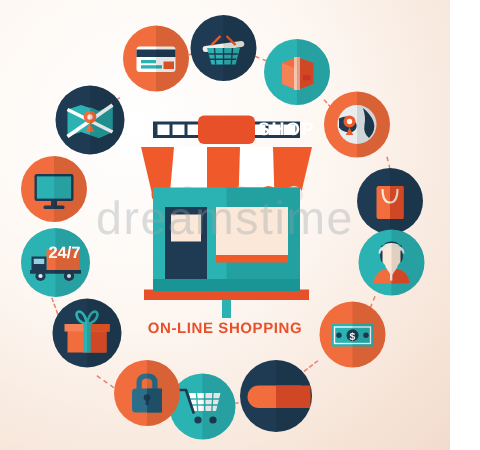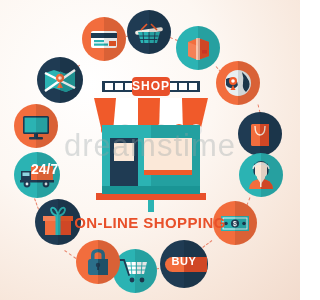--- a/index.html
+++ b/index.html
@@ -47,21 +47,21 @@
   #shop{position:absolute;z-index:10;}
   .shop-title{
     position:absolute;z-index:12;
     color:#e8502a;font-weight:bold;
     font-family:"Liberation Sans", sans-serif;
     letter-spacing:0.4px;white-space:nowrap;
   }
   .sign-label{
     position:absolute;z-index:14;color:#ffffff;font-weight:bold;
     font-family:"Liberation Sans", sans-serif;
-    text-align:center;white-space:nowrap;
+    text-align:center;white-space:nowrap;padding-left:40px;
   }
   .buy-label{
     position:absolute;z-index:14;color:#ffffff;font-weight:bold;
     font-family:"Liberation Sans", sans-serif;
     text-align:center;white-space:nowrap;
   }
   .truck-label{
     position:absolute;z-index:14;color:#ffffff;font-weight:bold;
     font-family:"Liberation Sans", sans-serif;
     text-align:center;white-space:nowrap;
@@ -127,21 +127,21 @@
       <rect x="26" y="67" width="20" height="18" fill="#fbe8d8"></rect>
 
       <rect x="8" y="117" width="110" height="7" fill="#e8502a"></rect>
       <rect x="14" y="110" width="98" height="8" fill="#1a9595"></rect>
 
       <rect x="60" y="124" width="6" height="12" fill="#2bb3b3"></rect>
     </svg>
     <div class="sign-label" style="left:44px;top:3px;width:38px;font-size:12px;line-height:15px;letter-spacing:1px;">SHOP</div>
   </div>
 
-  <div class="shop-title" style="left:0px;top:214px;width:300px;text-align:center;font-size:15px;">ON-LINE SHOPPING</div>
+  <div class="shop-title" style="left:0px;top:214px;width:300px;text-align:center;font-size:10px;">ON-LINE SHOPPING</div>
 
   <div class="node" style="left:82px;top:17px;width:44px;height:44px;background:#f26d3d;">
     <svg class="gfx" viewBox="0 0 44 44">
       <rect x="9" y="14" width="26" height="17" rx="2" fill="#ffffff"></rect>
       <rect x="9" y="16" width="26" height="5" fill="#1f3b53"></rect>
       <rect x="12" y="23" width="10" height="2.2" fill="#2bb3b3"></rect>
       <rect x="12" y="26.5" width="14" height="2.2" fill="#2bb3b3"></rect>
       <rect x="27" y="24" width="7" height="5" fill="#f05a2a"></rect>
     </svg>
     <div class="shade"></div>
@@ -223,21 +223,20 @@
     <div class="shade"></div>
   </div>
 
   <div class="node" style="left:160px;top:240px;width:48px;height:48px;background:#1f3b53;">
     <svg class="gfx" viewBox="0 0 48 48">
       <rect x="5" y="17" width="42" height="15" rx="7.5" fill="#f26d3d"></rect>
       <rect x="24" y="17" width="23" height="15" fill="#e8502a"></rect>
     </svg>
     <div class="shade"></div>
   </div>
-  <div class="buy-label" style="left:160px;top:255px;width:48px;font-size:11px;line-height:12px;letter-spacing:0.6px;z-index:20;">BUY</div>
 
   <div class="node" style="left:113px;top:249px;width:44px;height:44px;background:#2bb3b3;">
     <svg class="gfx" viewBox="0 0 44 44">
       <path d="M13 13 L34 13 L31 25 L16 25 Z" fill="#ffffff"></path>
       <g stroke="#2bb3b3" stroke-width="0.9">
         <line x1="18" y1="13" x2="18.8" y2="25"></line>
         <line x1="23.5" y1="13" x2="23.5" y2="25"></line>
         <line x1="29" y1="13" x2="28.2" y2="25"></line>
         <line x1="13.8" y1="17" x2="33.2" y2="17"></line>
         <line x1="14.6" y1="21" x2="32.4" y2="21"></line>
@@ -279,21 +278,21 @@
       <path d="M7 19 L17 19 L17 29 L7 29 Z" fill="#1f3b53"></path>
       <path d="M8.5 20.5 L15.5 20.5 L15.5 24 L8.5 24 Z" fill="#8fd4e0"></path>
       <rect x="6" y="28" width="34" height="2.5" fill="#1f3b53"></rect>
       <circle cx="13" cy="32" r="3.4" fill="#1f3b53"></circle>
       <circle cx="13" cy="32" r="1.4" fill="#e8eef0"></circle>
       <circle cx="32" cy="32" r="3.4" fill="#1f3b53"></circle>
       <circle cx="32" cy="32" r="1.4" fill="#e8eef0"></circle>
     </svg>
     <div class="shade"></div>
   </div>
-  <div class="truck-label" style="left:31px;top:164px;width:24px;font-size:14px;line-height:10px;z-index:20;">24/7</div>
+  <div class="truck-label" style="left:31px;top:164px;width:24px;font-size:11px;line-height:10px;z-index:20;">24/7</div>
 
   <div class="node" style="left:14px;top:104px;width:44px;height:44px;background:#f26d3d;">
     <svg class="gfx" viewBox="0 0 44 44">
       <rect x="9" y="12" width="26" height="18" rx="1.5" fill="#1f3b53"></rect>
       <rect x="10.6" y="13.6" width="22.8" height="14.8" fill="#2bb3b3"></rect>
       <rect x="20" y="30" width="4" height="4" fill="#1f3b53"></rect>
       <rect x="15" y="33" width="14" height="2.4" rx="1" fill="#1f3b53"></rect>
     </svg>
     <div class="shade"></div>
   </div>

